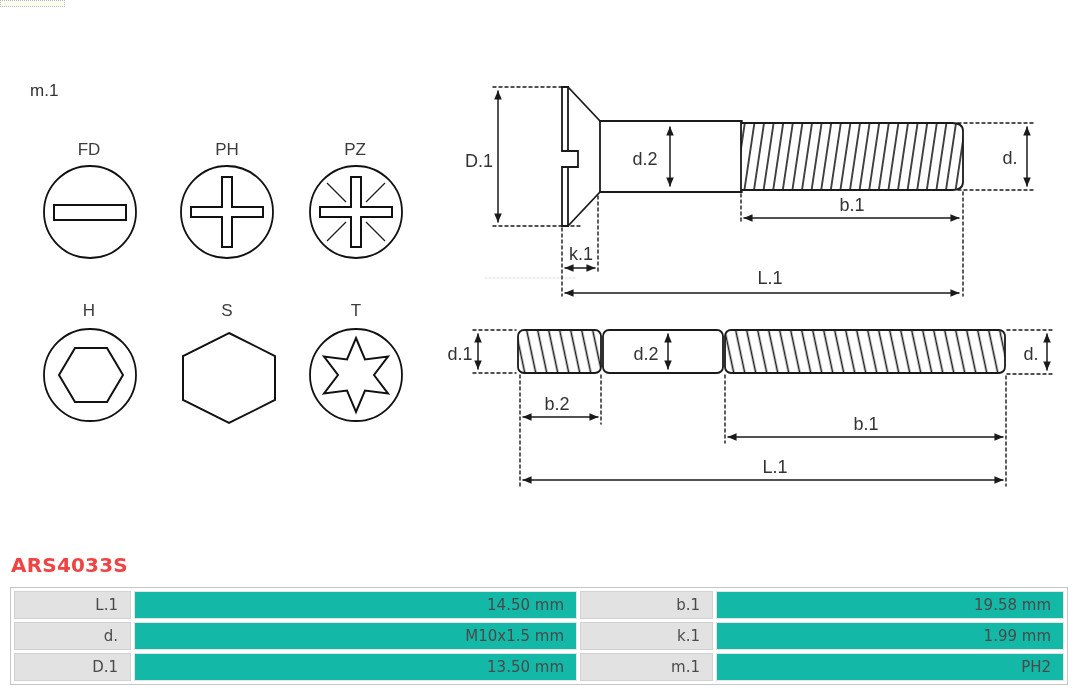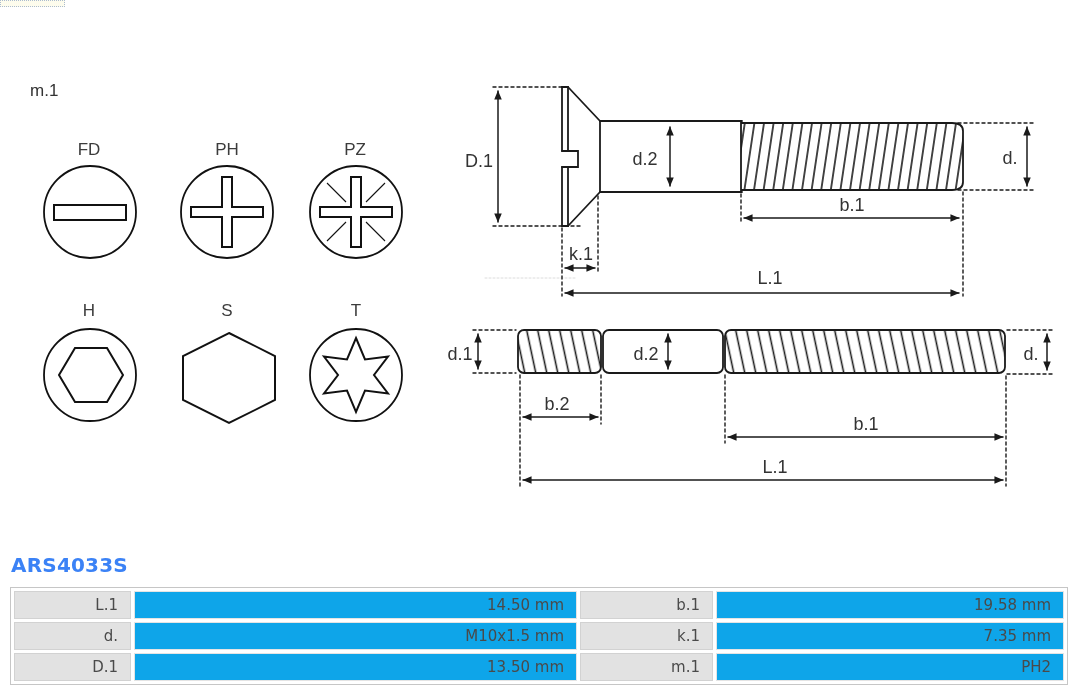--- a/index.html
+++ b/index.html
@@ -10,21 +10,21 @@
     position:relative;
     overflow:hidden;
   }
   .artifact{
     position:absolute;left:0;top:0;width:63px;height:5px;
     border:1px dotted #9db0c6;background:#fdfceb;opacity:.85;
   }
   .diagram-svg{position:absolute;left:0;top:0;}
   .part-number{
     position:absolute;left:11px;top:553px;
-    font-size:20px;font-weight:bold;color:#3b82f6;
+    font-size:20px;font-weight:bold;color:#ef4444;
     letter-spacing:0.2px;
     font-family:"DejaVu Sans","Liberation Sans",sans-serif;
   }
   table.spec{
     position:absolute;left:10px;top:587px;
     width:1058px;
     border:1px solid #c6c6c6;
     border-collapse:separate;border-spacing:3px;
     background:#ffffff;
     font-family:"DejaVu Sans","Liberation Sans",sans-serif;
@@ -32,21 +32,21 @@
   table.spec td{
     height:26px;
     padding:0 12px;
     font-size:15px;
     color:#4a4a4a;
     text-align:right;
     vertical-align:middle;
     white-space:nowrap;
   }
   td.lbl{background:#e2e2e2;border:1px solid #d2d2d2;}
-  td.val{background:#0ea5e9;border:1px solid #e4e4e4;}
+  td.val{background:#14b8a6;border:1px solid #e4e4e4;}
   svg text{font-family:"Liberation Sans",sans-serif;}
   .dimtext{font-size:18px;fill:#333333;}
   .icontext{font-size:17px;fill:#3c3c3c;}
   .m1text{font-size:17px;fill:#333333;}
 </style>
 </head>
 <body>
 
 <div class="artifact"></div>
 
@@ -211,21 +211,21 @@
       <tr>
     <td class="lbl">L.1</td>
     <td class="val">14.50 mm</td>
     <td class="lbl">b.1</td>
     <td class="val">19.58 mm</td>
   </tr>
   <tr>
     <td class="lbl">d.</td>
     <td class="val">M10x1.5 mm</td>
     <td class="lbl">k.1</td>
-    <td class="val">7.35 mm</td>
+    <td class="val">1.99 mm</td>
   </tr>
   <tr>
     <td class="lbl">D.1</td>
     <td class="val">13.50 mm</td>
     <td class="lbl">m.1</td>
     <td class="val">PH2</td>
   </tr>
 </tbody>
   </table>
 

